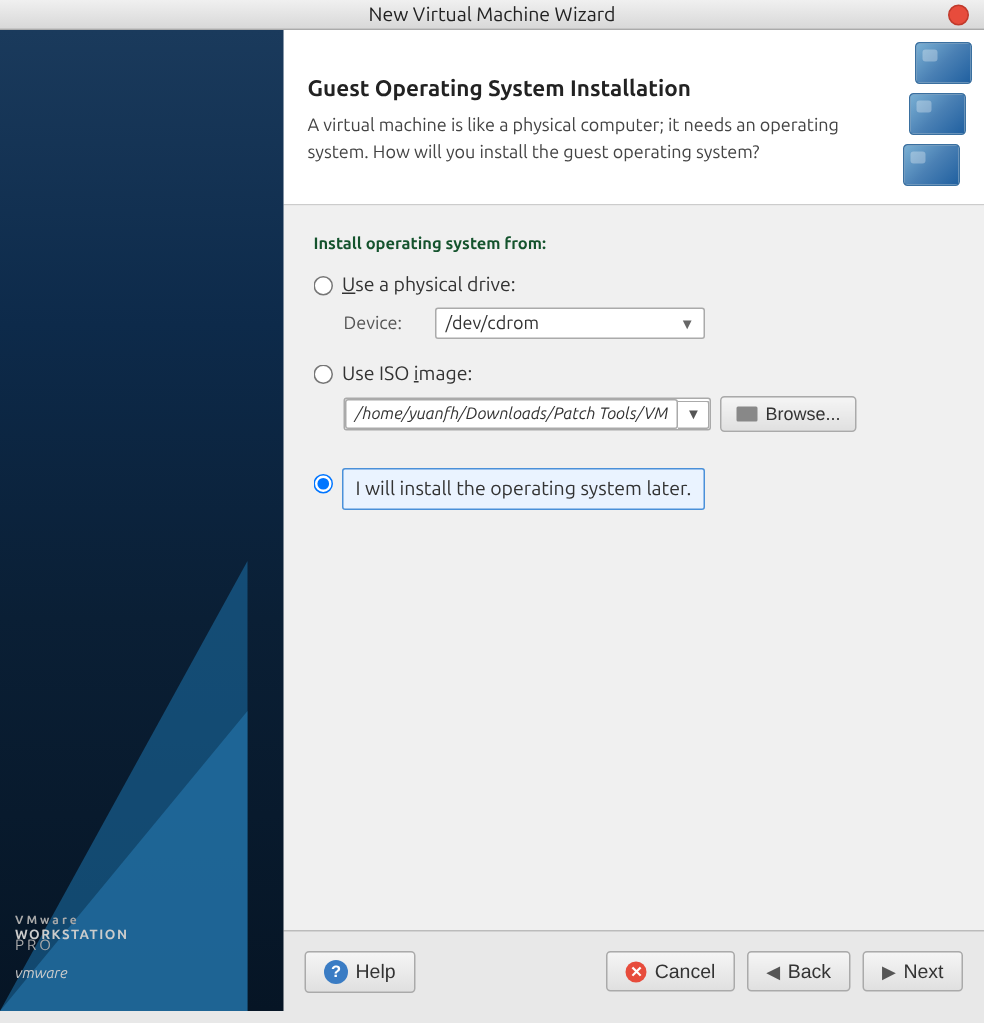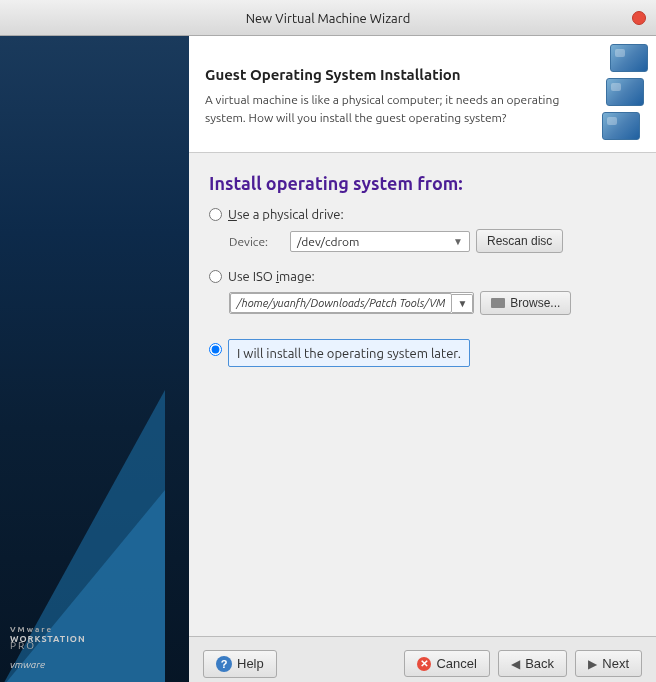--- a/index.html
+++ b/index.html
@@ -11,21 +11,21 @@
       background: #e8e8e8;
       overflow: hidden;
     }
 
     
     .title-bar {
       display: flex;
       align-items: center;
       justify-content: center;
       background: linear-gradient(to bottom, #f0f0f0, #d8d8d8);
-      height: 36px;
+      height: 20px;
       border-bottom: 1px solid #aaa;
       position: relative;
     }
     .title-bar-title {
       font-size: 13px;
       font-weight: normal;
       color: #222;
     }
     .close-btn {
       position: absolute;
@@ -152,23 +152,23 @@
       flex-shrink: 0;
     }
 
     
     .install-area {
       flex: 1;
       padding: 20px 20px 10px 20px;
       background: #f0f0f0;
     }
     .install-title {
-      font-size: 18px;
+      font-size: 11px;
       font-weight: bold;
-      color: #4c1d95;
+      color: #14532d;
       margin-bottom: 14px;
     }
 
     
     .radio-group {
       margin-bottom: 16px;
     }
     .radio-label {
       display: flex;
       align-items: center;
@@ -455,21 +455,20 @@
           <span>
             <span class="underline-char">U</span>se a physical drive:
           </span>
         </label>
         <div class="sub-control">
           <span class="device-label">Device:</span>
           <div class="dropdown-control">
             <span>/dev/cdrom</span>
             <span class="dropdown-arrow">▼</span>
           </div>
-          <button class="rescan-btn">Rescan disc</button>
         </div>
       </div>
 
       <div class="radio-group">
         <label class="radio-label">
           <input type="radio" name="install-source" style="">
           <span>
             Use ISO <span class="underline-char">i</span>mage:
           </span>
         </label>

